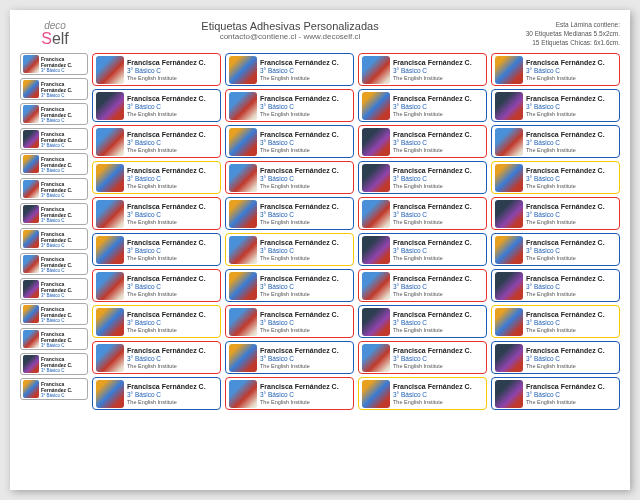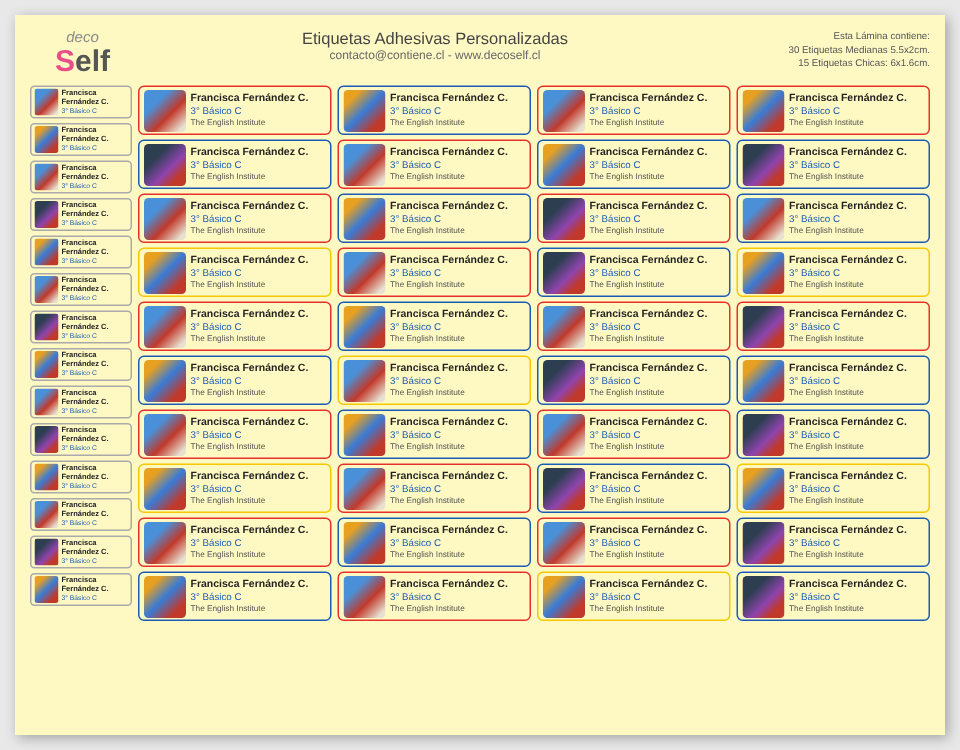--- a/index.html
+++ b/index.html
@@ -6,21 +6,21 @@
     body {
       width: 640px;
       height: 500px;
       background: #e8e8e8;
       font-family: Arial, sans-serif;
       overflow: hidden;
     }
     .page {
       width: 620px;
       height: 480px;
-      background: #fef9c3;
+      background: #ffffff;
       margin: 10px auto;
       position: relative;
       padding: 10px;
       box-shadow: 2px 2px 8px rgba(0,0,0,0.3);
     }
     .header {
       display: flex;
       justify-content: space-between;
       align-items: flex-start;
       margin-bottom: 6px;
@@ -174,21 +174,21 @@
     .hero-multi { background: linear-gradient(135deg, #e8a020 20%, #3a7bd5 50%, #c0392b 80%); }
     .hero-dark { background: linear-gradient(135deg, #2c3e50 30%, #8e44ad 60%, #c0392b 80%); }
   </style>
 </head>
 <body>
 
 <div class="page">
   <div class="header">
     <div class="logo">
       <span class="logo-deco">deco</span>
-      <div style="font-size:20px;font-weight:bold;color:#e94e8a;line-height:1;">S<span style="color:#555">elf</span></div>
+      <div style="font-size:16px;font-weight:normal;color:#e94e8a;line-height:1;">S<span style="color:#555">elf</span></div>
     </div>
     <div class="header-center">
       <div class="title">Etiquetas Adhesivas Personalizadas</div>
       <div class="contact">contacto@contiene.cl - www.decoself.cl</div>
     </div>
     <div class="header-right">
       <div>Esta Lámina contiene:</div>
       <div>30 Etiquetas Medianas 5.5x2cm.</div>
       <div>15 Etiquetas Chicas: 6x1.6cm.</div>
     </div>

